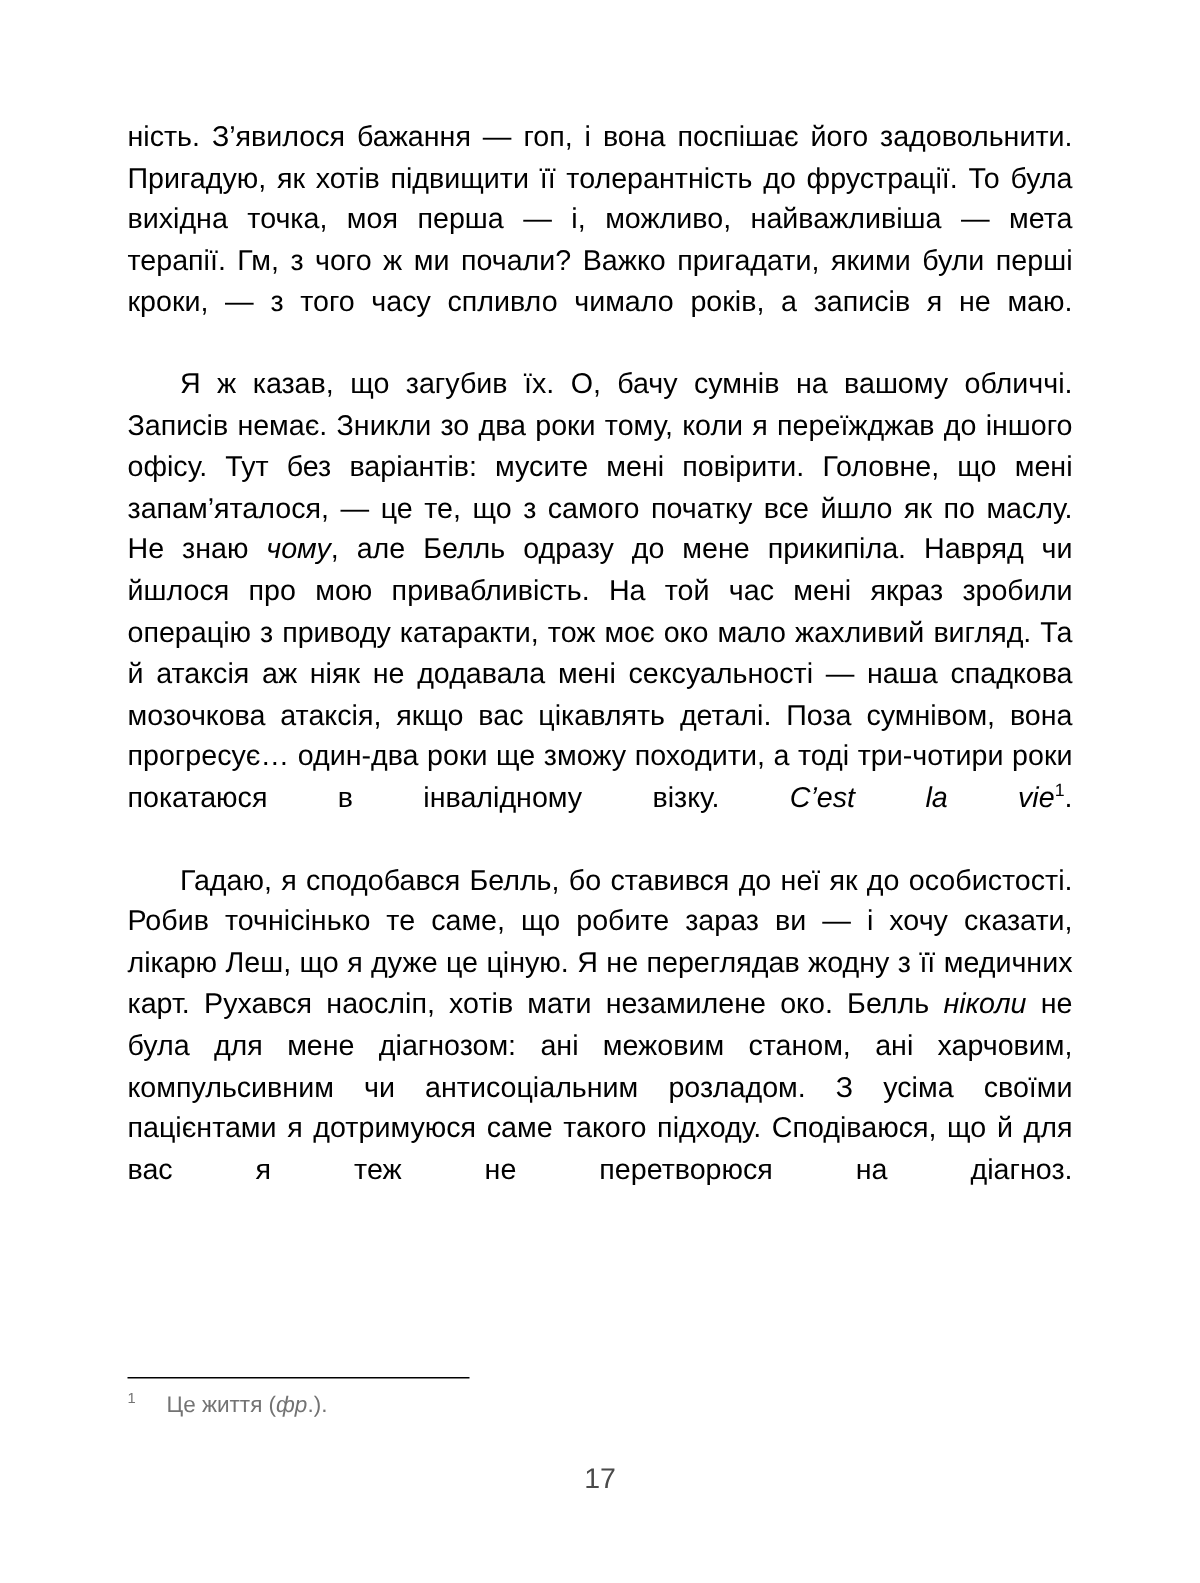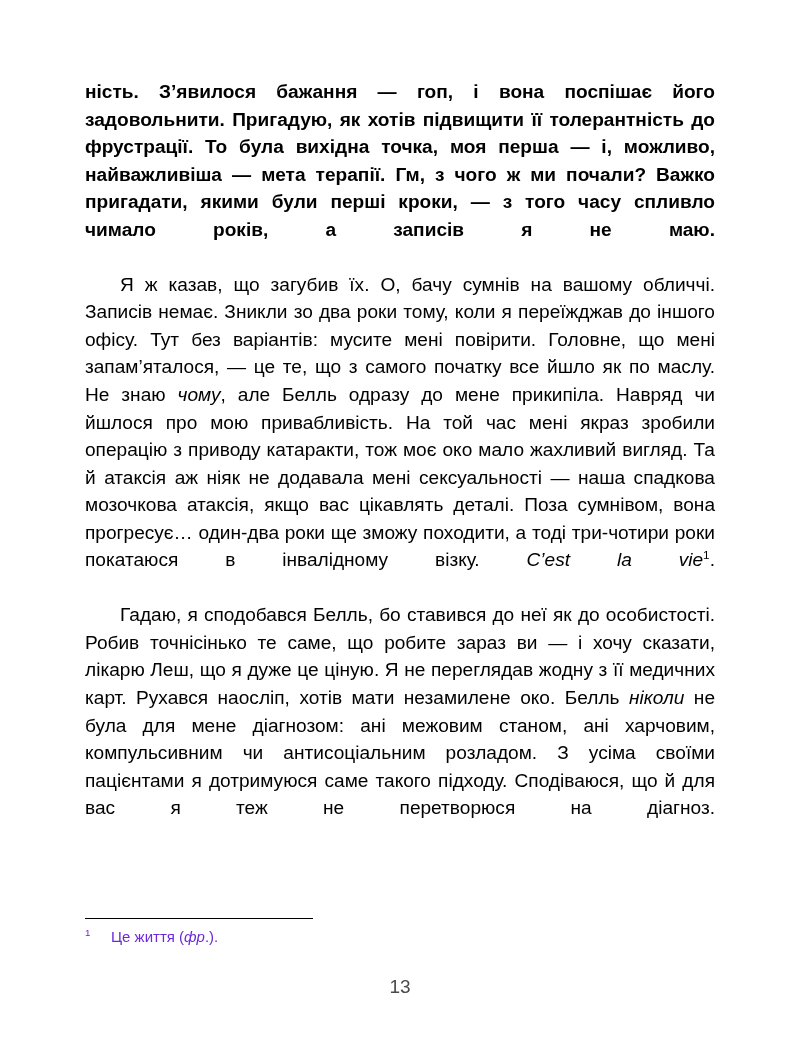--- a/index.html
+++ b/index.html
@@ -43,21 +43,20 @@
     text-justify: inter-word;
     text-indent: 35px;
     color: #000000;
     hyphens: manual;
     -webkit-hyphens: manual;
     word-spacing: 0px;
   }
 
   p.para.first {
     text-indent: 0;
-    font-weight: bold;
   }
 
   
   p.para::after {
     content: "";
     display: inline-block;
     width: 100%;
   }
 
   p.para.full-justify::after {
@@ -83,21 +82,21 @@
   .footnote-rule {
     width: 228px;
     height: 0;
     border-top: 1.6px solid #000000;
     margin: 0 0 8px 0;
   }
 
   .footnote-line {
     font-size: 14.5px;
     line-height: 19px;
-    color: #6d28d9;
+    color: #737373;
     display: block;
     white-space: nowrap;
   }
 
   .footnote-marker {
     font-size: 9.8px;
     vertical-align: super;
     line-height: 0;
     display: inline-block;
     width: 26px;
@@ -134,15 +133,15 @@
 
   </div>
 
   <div class="footnote-area">
     <div class="footnote-rule"></div>
     <div class="footnote-line">
       <span class="footnote-marker">1</span><span class="footnote-text"><span>Це життя (</span><em class="it">фр</em><span>.</span><span>).</span></span>
     </div>
   </div>
 
-  <div class="page-number">13</div>
+  <div class="page-number">17</div>
 
 </div>
 
 </body></html>

